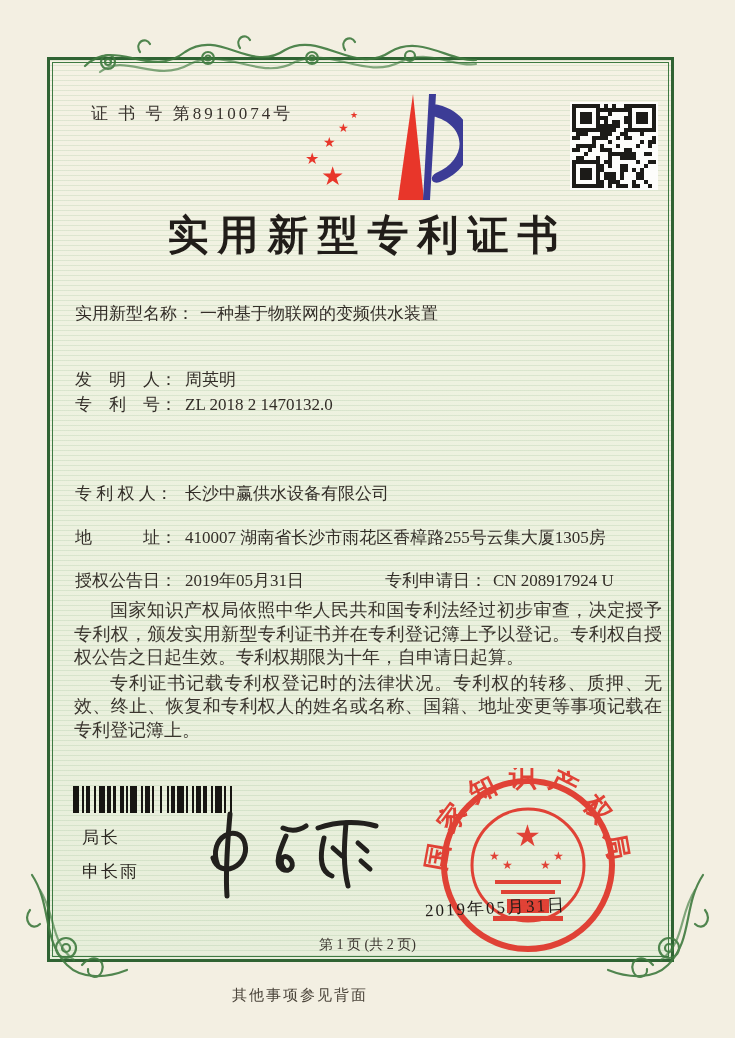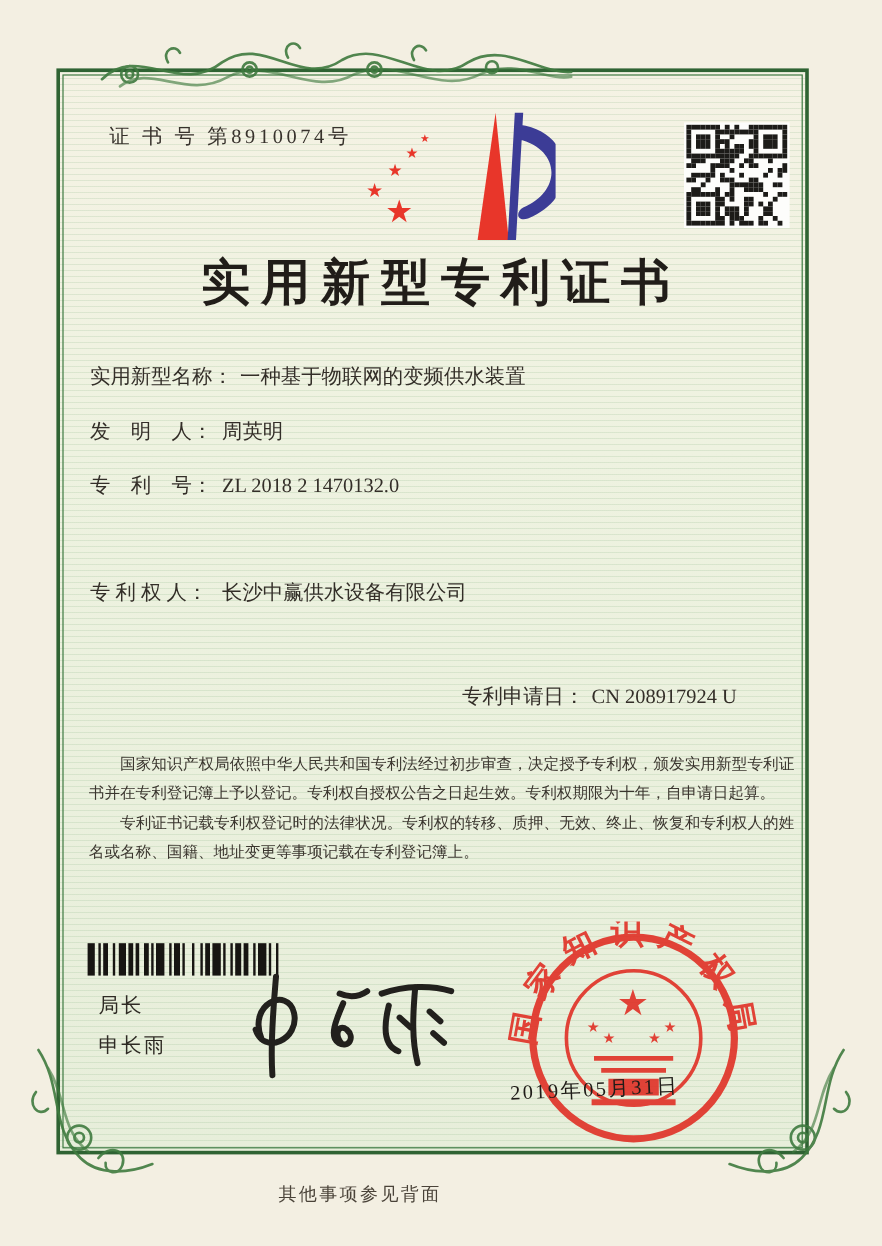--- a/index.html
+++ b/index.html
@@ -25,22 +25,22 @@
   .abs{position:absolute;}
   .cert-no{left:75px;top:102px;font-size:17px;letter-spacing:3px;color:#37322c;margin-left:16px;}
   .title{
     left:0;top:208px;width:735px;text-align:center;
     font-size:41px;font-weight:bold;letter-spacing:9px;color:#211d19;
   }
   .row{left:75px;width:575px;font-size:17px;white-space:nowrap;color:#332e28;}
   .row .lbl{display:inline-block;min-width:104px;}
   .row .val{margin-left:6px;}
   .pair2{left:385px;}
-  .paras{left:74px;top:626px;width:588px;font-size:13px;line-height:23.5px;
-    text-align:justify;color:#3a352e;font-family:Liberation Mono, monospace;}
+  .paras{left:74px;top:599px;width:588px;font-size:18px;line-height:23.5px;
+    text-align:justify;color:#3a352e;}
   .paras p{margin:0 0 2px 0;text-indent:2em;}
   .barcode{left:73px;top:786px;width:166px;height:27px;display:flex;align-items:stretch;}
   .barcode i{display:block;height:100%;}
   .director{left:82px;font-size:17px;letter-spacing:2px;color:#2e2a24;}
   .sig-svg{left:188px;top:806px;}
   .seal-svg{left:423px;top:768px;}
   .seal-date{left:425px;top:895px;width:200px;font-size:17px;letter-spacing:2px;
     color:#1f1c18;transform:rotate(-2.5deg);}
   .page-info{left:0;top:936px;width:735px;text-align:center;font-size:14px;color:#3a352e;}
   .back-note{left:0;top:986px;width:600px;text-align:center;font-size:15px;
@@ -553,28 +553,34 @@
       <i></i>
       <i class="on"></i>
       <i></i>
     </div>
 
   <div class="abs row" style="top:302px">
     <span class="lbl">实用新型名称：</span><span class="val">一种基于物联网的变频供水装置</span>
   </div>
 
   <div class="abs title">实用新型专利证书</div>
-  <div class="abs row" style="top:348px">
+  <div class="abs row" style="top:368px">
     <span class="lbl">发　明　人：</span><span class="val">周英明</span>
   </div>
   <div class="abs row" style="top:393px">
     <span class="lbl">专　利　号：</span><span class="val">ZL 2018 2 1470132.0</span>
   </div>
   <div class="abs row" style="top:482px">
     <span class="lbl">专 利 权 人：</span><span class="val">长沙中赢供水设备有限公司</span>
+  </div>
+  <div class="abs row" style="top:526px">
+    <span class="lbl">地　　　址：</span><span class="val">410007 湖南省长沙市雨花区香樟路255号云集大厦1305房</span>
+  </div>
+  <div class="abs row" style="top:569px">
+    <span class="lbl">授权公告日：</span><span class="val">2019年05月31日</span>
   </div>
   <div class="abs row pair2" style="top:569px">
     <span class="lbl" style="min-width:0">专利申请日：</span><span class="val">CN 208917924 U</span>
   </div>
 
   <div class="abs paras">
     <p>国家知识产权局依照中华人民共和国专利法经过初步审查，决定授予专利权，颁发实用新型专利证书并在专利登记簿上予以登记。专利权自授权公告之日起生效。专利权期限为十年，自申请日起算。</p>
     <p>专利证书记载专利权登记时的法律状况。专利权的转移、质押、无效、终止、恢复和专利权人的姓名或名称、国籍、地址变更等事项记载在专利登记簿上。</p>
   </div>
 
@@ -662,15 +668,16 @@
         <text x="79" y="101" font-size="12">★</text>
         <text x="117" y="101" font-size="12">★</text>
         <text x="130" y="92" font-size="12">★</text>
         <path d="M72,112 h66 v4 h-66 z M78,122 h54 v4 h-54 z M84,131 h42 v14 h-42 z M70,148 h70 v5 h-70 z"></path>
         <circle cx="105" cy="97" r="56" fill="none" stroke="#e02b20" stroke-width="3"></circle>
       </g>
     </g>
   </svg>
   <div class="abs seal-date">2019年05月31日</div>
 
+  <div class="abs page-info">第 1 页 (共 2 页)</div>
   <div class="abs back-note">其他事项参见背面</div>
 
 </div>
 
 </body></html>

